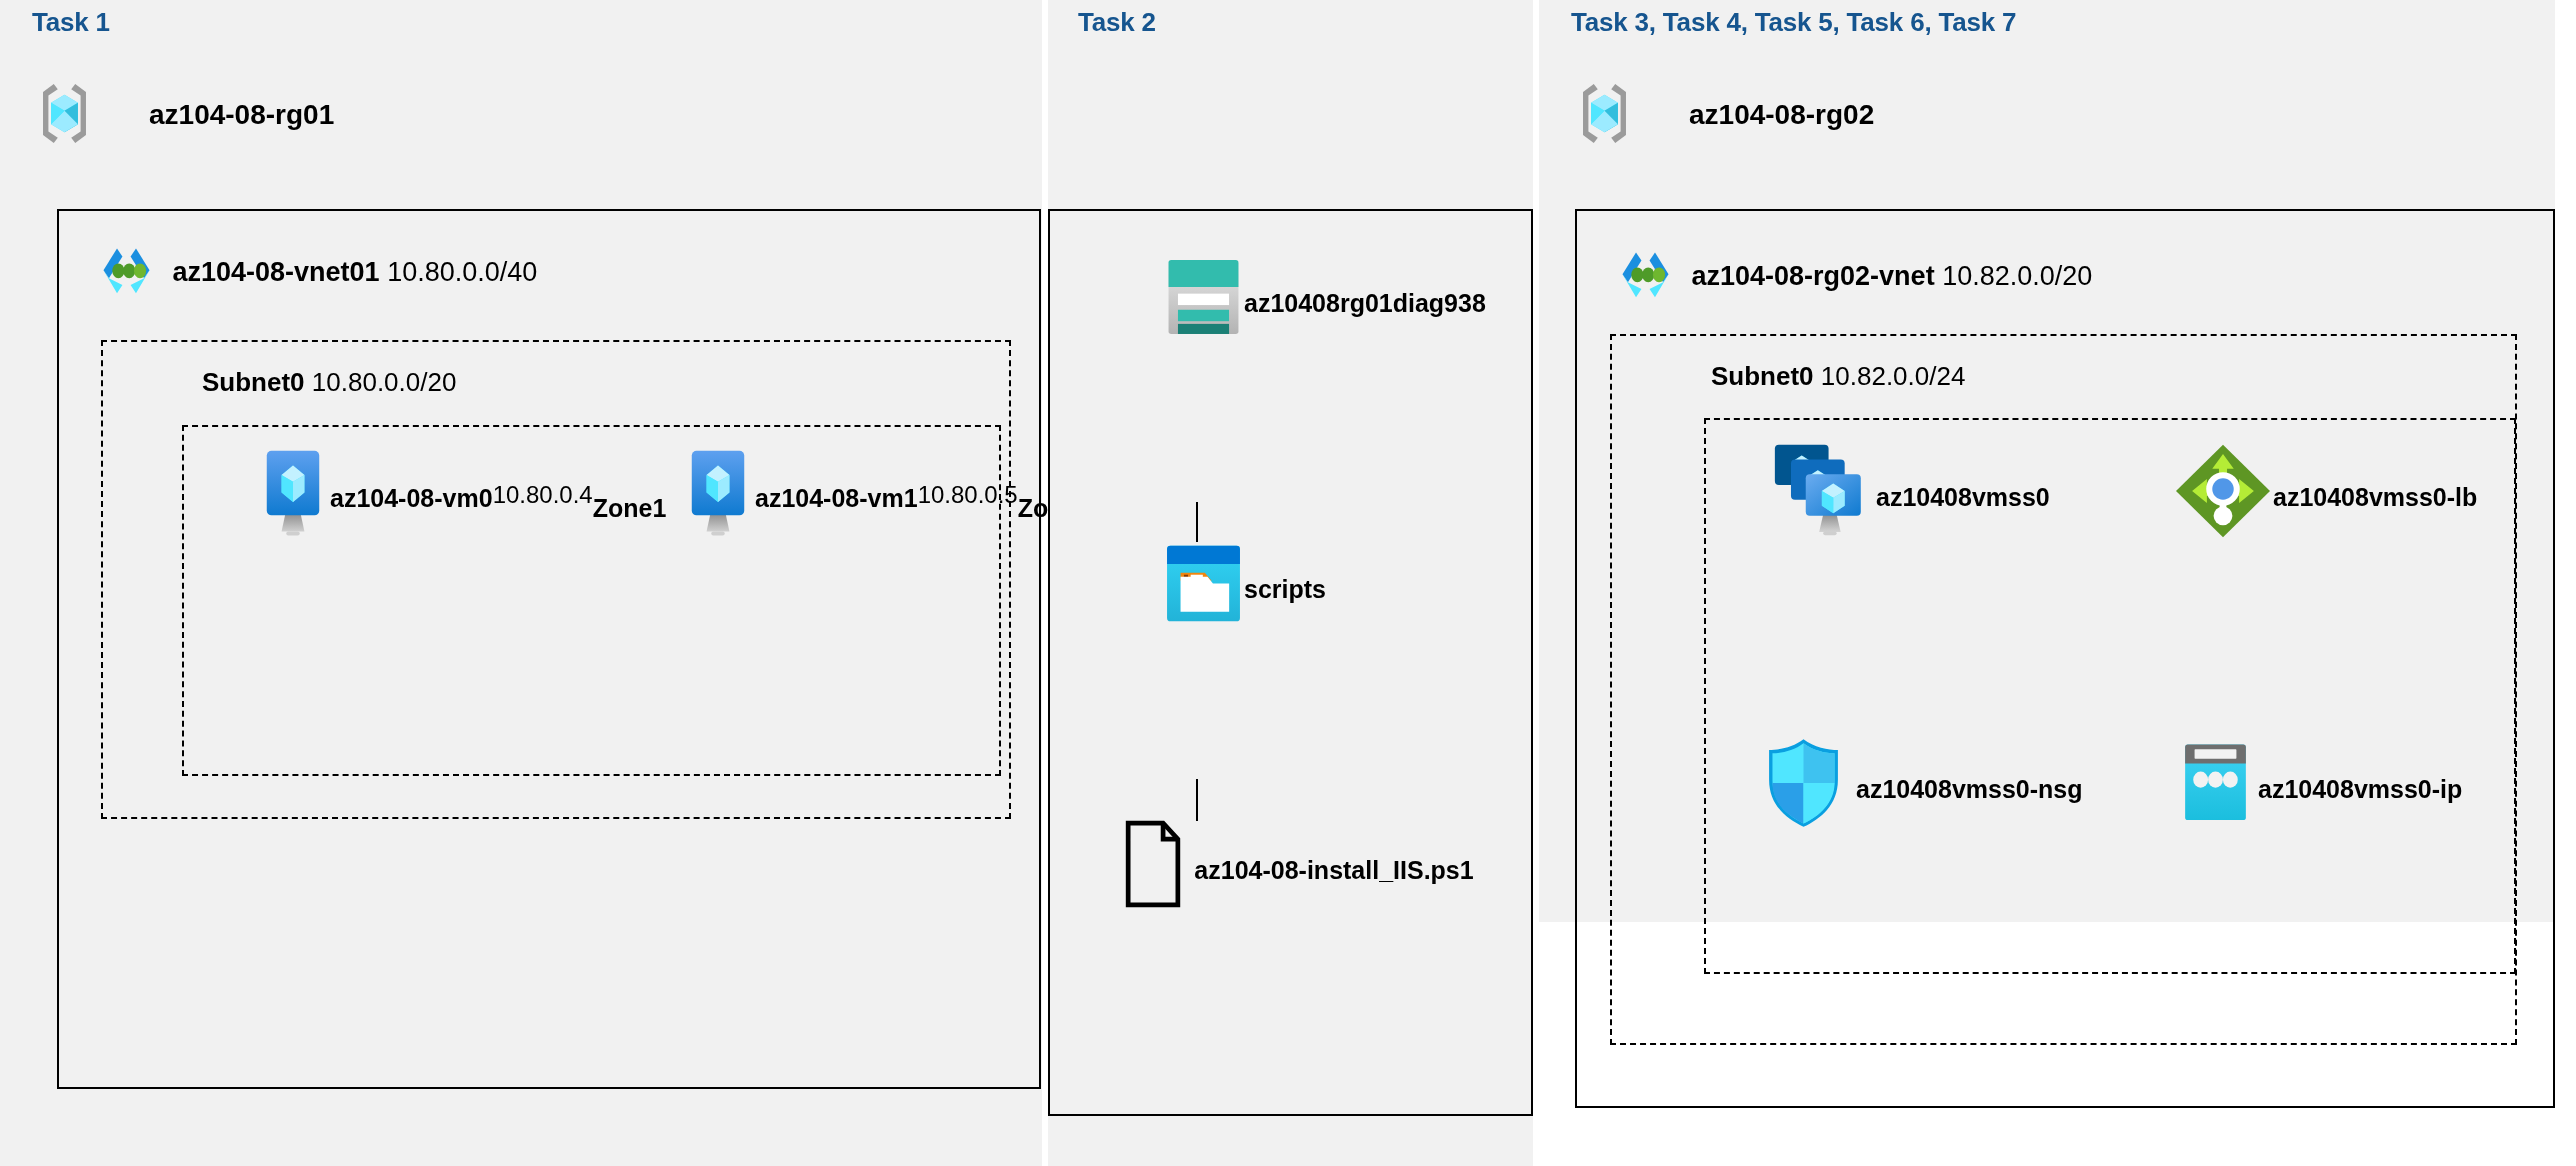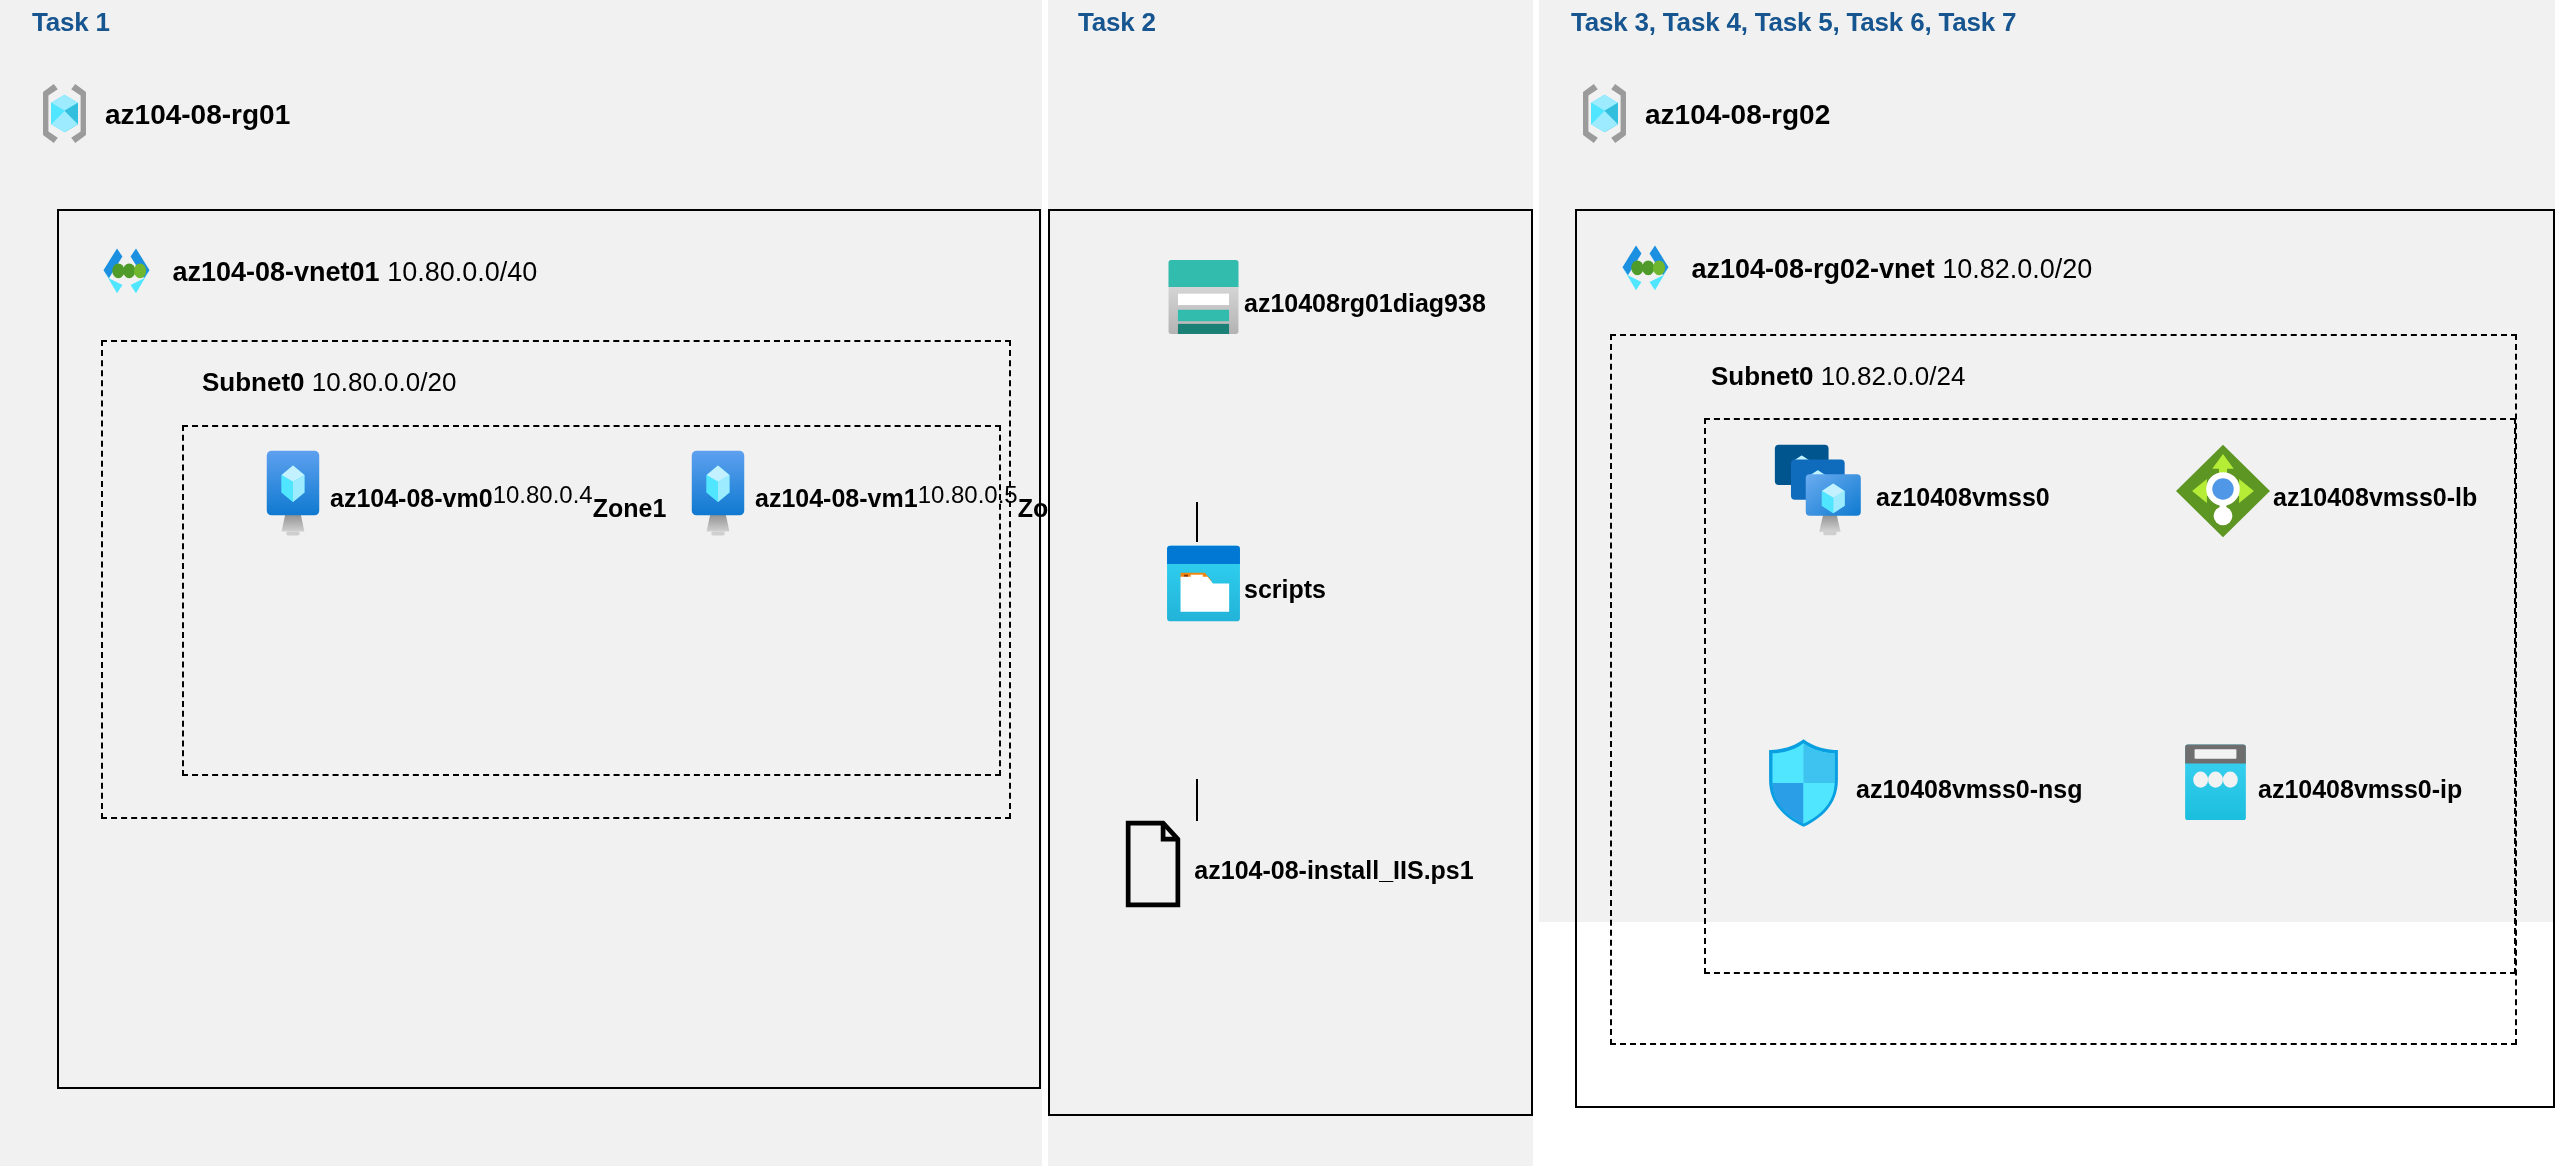--- a/index.html
+++ b/index.html
@@ -19,21 +19,21 @@
     position:absolute;
     color:#16558f;
     font-weight:bold;
     font-size:26px;
     letter-spacing:-0.2px;
     white-space:nowrap;
   }
 
   
   .rg-row{position:absolute;display:flex;align-items:center;gap:15px;}
-  .rg-name{font-size:28px;font-weight:bold;color:#000;white-space:nowrap;}
+  .rg-name{font-size:28px;font-weight:bold;color:#000;white-space:nowrap;margin-left:44px;}
 
   
   .box-solid{position:absolute;border:2.7px solid #000;box-sizing:border-box;}
 
   
   .box-dashed{
     position:absolute;box-sizing:border-box;
     border:2.7px dashed #000;
   }
 
@@ -242,21 +242,21 @@
         <path d="M38 44 L58 32 L58 64 L38 76 Z" fill="#32bedd"></path>
         <path d="M38 44 L58 64 L38 76 L18 64 Z" fill="#9cebff"></path>
         <path d="M38 44 L18 32 L18 64 Z" fill="#50e6ff"></path>
       </svg>
     </span>
     <span class="rg-name">az104-08-rg02</span>
   </div>
 
   <div class="box-solid" style="left:36px;top:209px;width:980px;height:899px;"></div>
 
-  <div class="vnet-row" style="left:74px;top:236px;align-items:center;">
+  <div class="vnet-row" style="left:74px;top:243px;align-items:center;">
     <span>
       <svg width="65" height="65" viewBox="0 0 96 96">
         <path d="M34 14 L14 46 L22 58 L42 26 Z" fill="#1b8fe0"></path>
         <path d="M22 58 L14 46 L34 80 L42 68 Z" fill="#50e6ff"></path>
         <path d="M62 14 L82 46 L74 58 L54 26 Z" fill="#1b8fe0"></path>
         <path d="M74 58 L82 46 L62 80 L54 68 Z" fill="#50e6ff"></path>
         <ellipse cx="36" cy="47" rx="9" ry="11" fill="#4e9b29"></ellipse>
         <ellipse cx="52" cy="47" rx="9" ry="11" fill="#4e9b29"></ellipse>
         <ellipse cx="68" cy="47" rx="9" ry="11" fill="#6fb72f"></ellipse>
       </svg>

